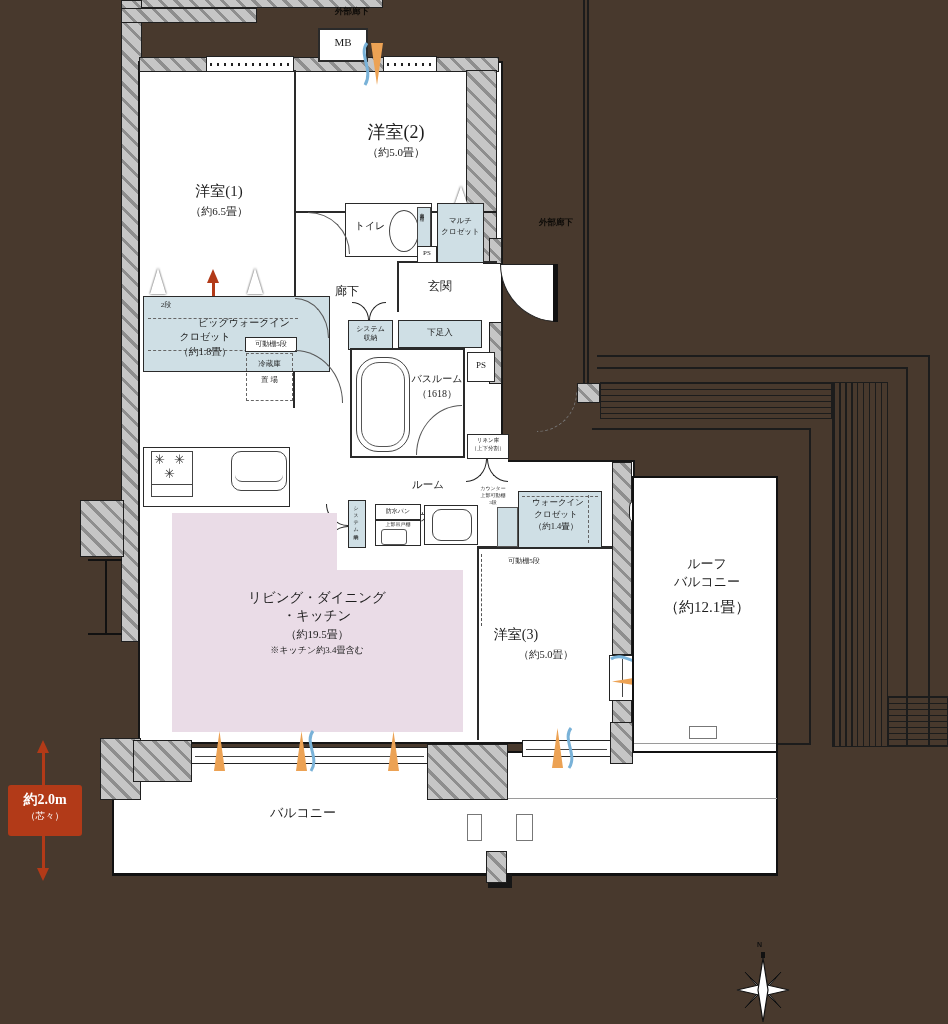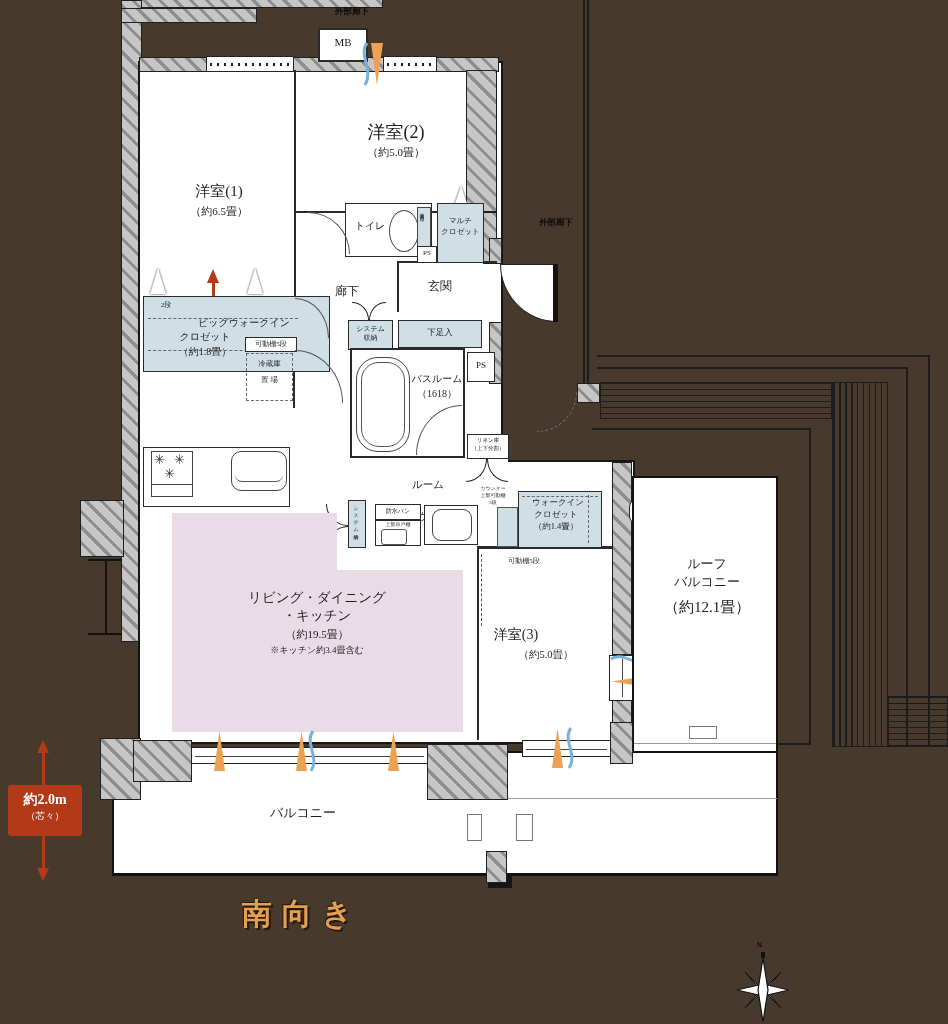--- a/index.html
+++ b/index.html
@@ -265,21 +265,20 @@
   <div class="ln" style="left:88px;top:633px;width:34px;height:2px;background:#111;"></div>
 
   <div class="tri" style="left:37px;top:740px;border-left:6px solid transparent;border-right:6px solid transparent;border-bottom:13px solid #b23a18;"></div>
   <div class="ln" style="left:42px;top:751px;width:3px;height:34px;background:#b23a18;"></div>
   <div class="abs" style="left:8px;top:785px;width:74px;height:51px;background:#b23a18;border-radius:3px;"></div>
   <div class="t" style="left:8px;top:791px;width:74px;font-size:14px;font-weight:bold;color:#fff;">約2.0m</div>
   <div class="t" style="left:8px;top:811px;width:74px;font-size:9.5px;color:#fff;">（芯々）</div>
   <div class="ln" style="left:42px;top:836px;width:3px;height:34px;background:#b23a18;"></div>
   <div class="tri" style="left:37px;top:868px;border-left:6px solid transparent;border-right:6px solid transparent;border-top:13px solid #b23a18;"></div>
 
-  <div class="t c" style="left:302px;top:896px;font-size:30px;font-weight:bold;letter-spacing:10px;color:#e2a050;text-shadow:2px 2px 0 #241a10,-1px -1px 0 #241a10;">南向き</div>
 
   <svg class="abs" style="left:735px;top:952px;" width="56" height="72" viewBox="0 0 56 72">
     <polygon points="28,38 46,20 35,33" fill="#888" stroke="#111" stroke-width="1"></polygon>
     <polygon points="28,38 46,56 35,43" fill="#888" stroke="#111" stroke-width="1"></polygon>
     <polygon points="28,38 10,56 21,43" fill="#888" stroke="#111" stroke-width="1"></polygon>
     <polygon points="28,38 10,20 21,33" fill="#888" stroke="#111" stroke-width="1"></polygon>
     <polygon points="2,38 28,32 54,38 28,44" fill="#fff" stroke="#111" stroke-width="1.2"></polygon>
     <polygon points="28,6 33,38 28,70 23,38" fill="#fff" stroke="#111" stroke-width="1.2"></polygon>
     <rect x="26" y="0" width="4" height="6" fill="#111"></rect>
   </svg>

